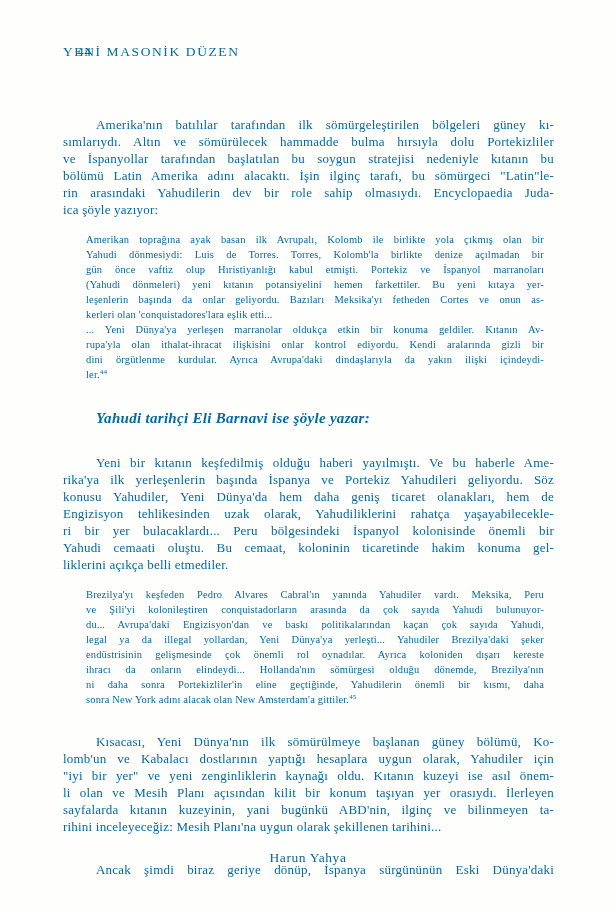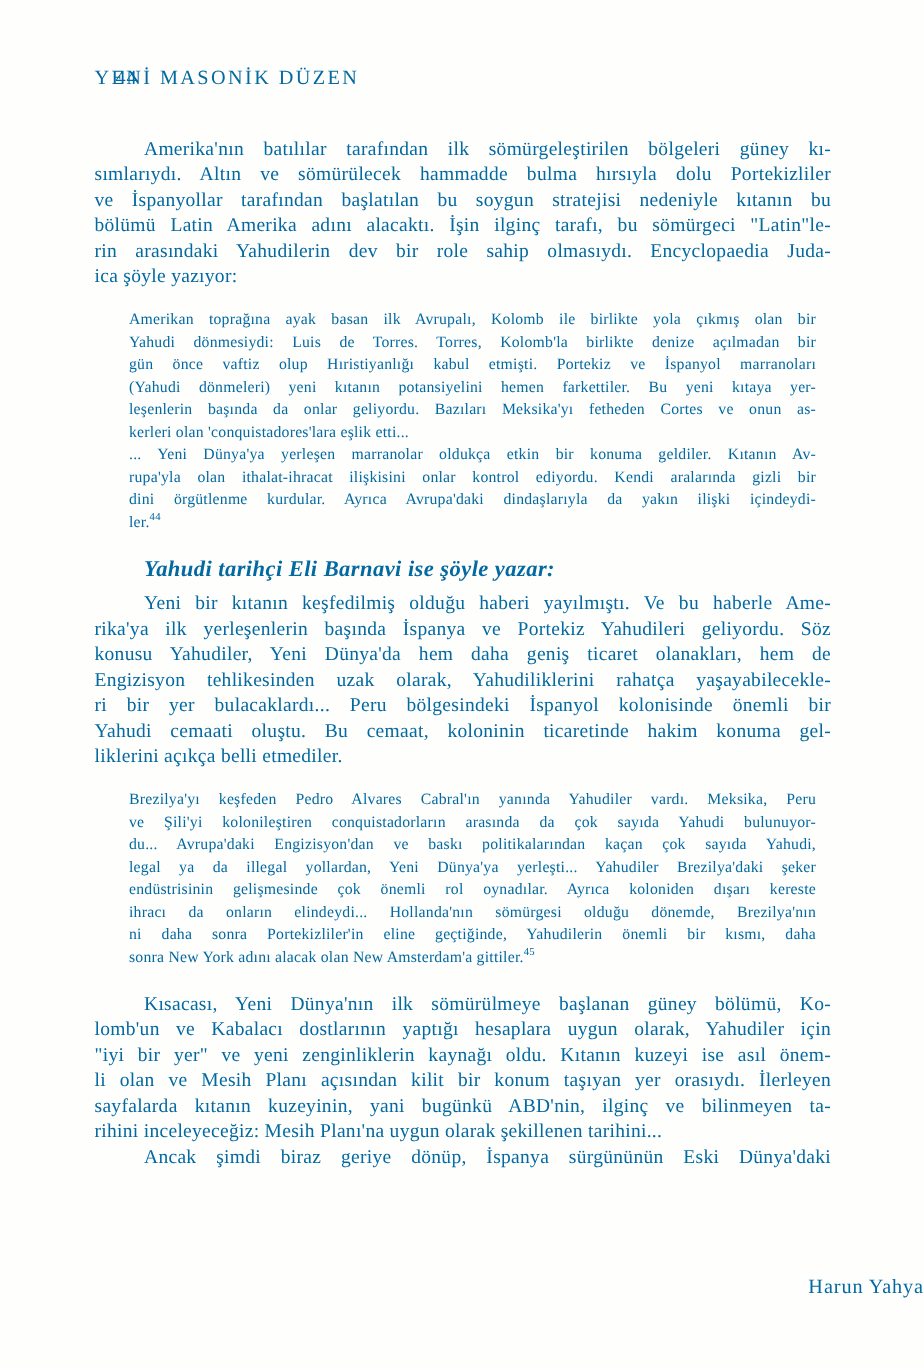--- a/index.html
+++ b/index.html
@@ -57,30 +57,30 @@
     letter-spacing: 0.3px;
     font-style: italic;
   }
   .block.b7 { margin-top: 14px; }
   .line {
     text-align: justify;
     text-align-last: justify;
     text-justify: inter-word;
   }
   .line.end { text-align-last: left; }
-  .line.ind { text-indent: 33px; }
+  .line.ind { text-indent: 33px; margin-top: 26px; }
   sup {
     font-size: 68%;
     vertical-align: super;
     line-height: 0;
   }
   .footer {
     position: absolute;
     top: 850px; left: 0; right: 0;
-    text-align: right;
+    text-align: center;
     font-size: 13.5px;
     letter-spacing: 0.6px;
   }
 </style>
 </head>
 <body>
 
 <div class="page">
   <div class="header">
     <span class="pagenum">44</span>

